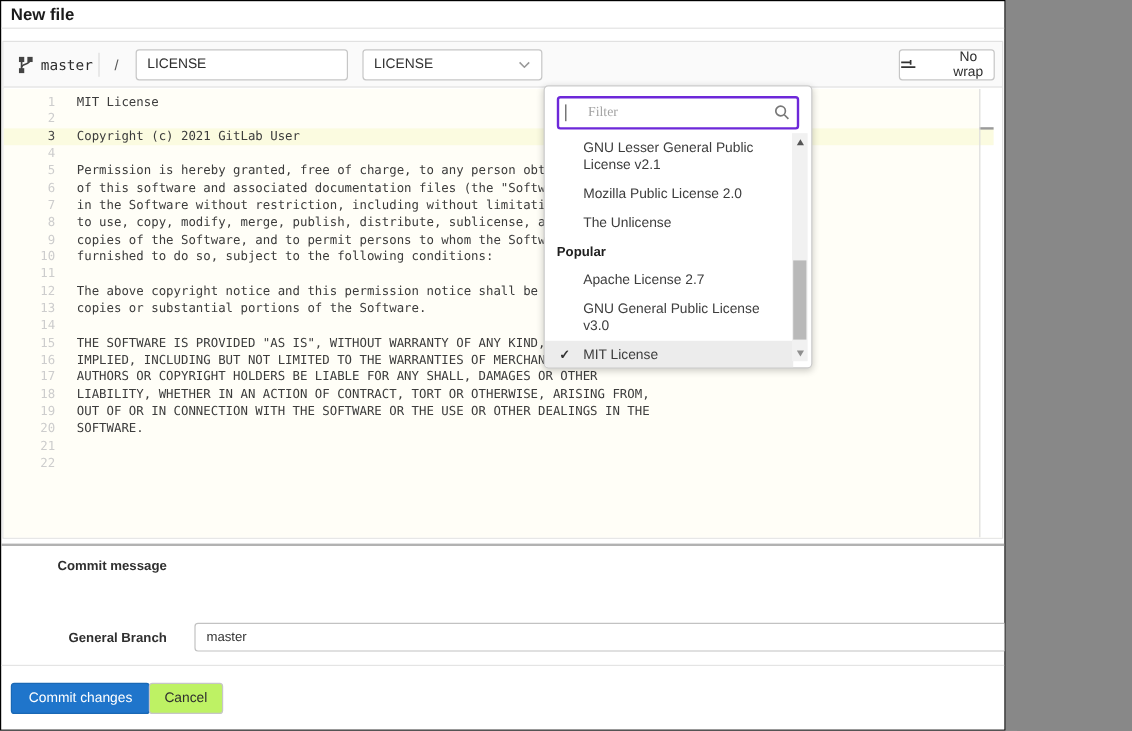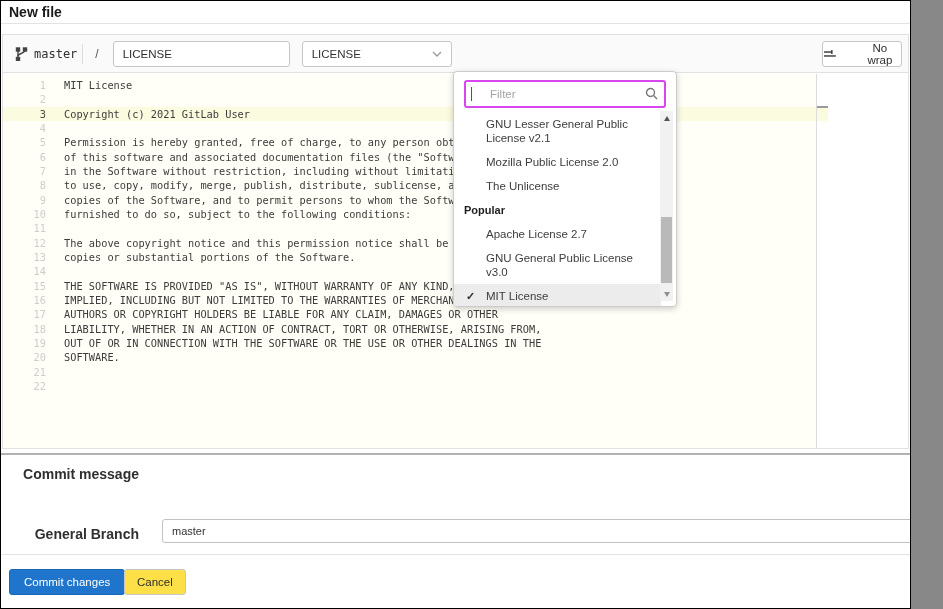--- a/index.html
+++ b/index.html
@@ -1,18 +1,18 @@
 <!DOCTYPE html>
 <html><head>
 <meta charset="utf-8">
 <style>
   * { margin:0; padding:0; box-sizing:border-box; }
   html,body { background:#888; }
   .page {
-    position:relative; width:911px; height:609px;
+    position:relative; width:838px; height:609px;
     background:#fff; border:1px solid #000;
     font-family:"Liberation Sans", sans-serif; overflow:hidden;
   }
   
   .title { position:absolute; left:8px; top:3px; font-size:14px; font-weight:bold; color:#1b1b1b; }
   .title-divider { position:absolute; left:0; right:0; top:22px; height:1px; background:#e3e3e3; }
 
   
   .file-block { position:absolute; left:1px; right:1px; top:33px; height:415px; border:1px solid #e1e1e1; background:#fff; }
   .toolbar { position:absolute; left:0; right:0; top:0; height:38px; background:#fafafa; border-bottom:1px solid #e1e1e1;
@@ -39,39 +39,39 @@
   .gutter { position:absolute; left:0; top:4px; width:43px; text-align:right;
             font-family:"DejaVu Sans Mono", monospace; font-size:10.3px; color:#cdcdcd; }
   .gutter .ln { height:14.33px; line-height:14.33px; }
   .gutter .ln.act { color:#4a4a4a; }
   .code { position:absolute; left:61px; top:4px; right:0;
           font-family:"DejaVu Sans Mono", monospace; font-size:10.3px; color:#3c3c3c; }
   .code .cl { height:14.33px; line-height:14.33px; white-space:pre; }
 
   
   .thick-divider { position:absolute; left:0; right:0; top:452px; height:2px; background:#b2b2b2; }
-  .form-label { position:absolute; left:0; width:138px; text-align:right; font-size:14px; font-weight:bold; color:#2f2f2f; }
+  .form-label { position:absolute; left:0; width:138px; text-align:right; font-size:11px; font-weight:bold; color:#2f2f2f; }
   .lbl-commit { top:465px; }
   .lbl-branch { top:525px; }
   .commit-msg { position:absolute; left:161px; top:459px; width:776px; height:45px; border:1px solid #c2c2c2;
                 border-radius:3px; padding:6px 10px; font-size:10px; color:#333; font-family:"Liberation Sans", sans-serif; resize:both; outline:none; }
   .target-branch { position:absolute; left:161px; top:518px; width:776px; height:24px; border:1px solid #c2c2c2;
                    border-radius:3px; padding:0 9px; font-size:11px; color:#333; font-family:"Liberation Sans", sans-serif; outline:none; }
   .footer-divider { position:absolute; left:0; right:0; top:553px; height:1px; background:#e4e4e4; }
   .btn-primary { position:absolute; left:8px; top:568px; height:26px; padding:0 14px; background:#1f75cb;
                  border:1px solid #1968b5; border-radius:3px; color:#fff; font-size:11.5px; cursor:pointer; font-family:"Liberation Sans", sans-serif; }
-  .btn-cancel { position:absolute; left:123px; top:568px; height:26px; padding:0 12px; background:#fde047;
+  .btn-cancel { position:absolute; left:123px; top:568px; height:26px; padding:0 12px; background:#bef264;
                 border:1px solid #c6c6c6; border-radius:3px; color:#2e2e2e; font-size:11.5px; cursor:pointer; font-family:"Liberation Sans", sans-serif; }
 
   
   .dropdown { position:absolute; left:452px; top:70px; width:224px; height:236px; background:#fff;
               border:1px solid #ccc; border-radius:4px; box-shadow:0 2px 6px rgba(0,0,0,.2); z-index:40; overflow:hidden; }
   .filter-wrap { position:relative; margin:8px 10px 4px; }
-  .filter { width:100%; height:28px; border:2px solid #d946ef; border-radius:3px; padding:0 26px 0 24px;
-            font-size:11.5px; color:#333; outline:none; font-family:Liberation Sans, sans-serif; }
+  .filter { width:100%; height:28px; border:2px solid #6d28d9; border-radius:3px; padding:0 26px 0 24px;
+            font-size:11.5px; color:#333; outline:none; font-family:Liberation Serif, serif; }
   .filter::placeholder { color:#a3a3a3; }
   .caret { position:absolute; left:7px; top:7px; width:1px; height:14px; background:#555; }
   .search-icon { position:absolute; right:8px; top:7px; }
   .tpl-list { list-style:none; margin:0 15px 17px 0; padding:0; }
   .tpl-item { position:relative; padding:5px 8px 5px 32px; font-size:11.5px; line-height:14px; color:#3d3d3d;
               white-space:pre-line; cursor:pointer; }
   .tpl-item.sel { background:#ececec; }
   .tpl-item .check { position:absolute; left:12px; top:5px; font-size:11px; font-weight:bold; color:#333; }
   .tpl-header { padding:5px 8px 5px 10px; font-size:11px; line-height:14px; font-weight:bold; color:#1e1e1e; }
   .sb { position:absolute; left:206px; top:39px; width:13px; height:190px; background:#f1f1f1; }
@@ -165,21 +165,21 @@
           <div class="cl">in the Software without restriction, including without limitation the rights</div>
           <div class="cl">to use, copy, modify, merge, publish, distribute, sublicense, and/or sell</div>
           <div class="cl">copies of the Software, and to permit persons to whom the Software is</div>
           <div class="cl">furnished to do so, subject to the following conditions:</div>
           <div class="cl"></div>
           <div class="cl">The above copyright notice and this permission notice shall be included in all</div>
           <div class="cl">copies or substantial portions of the Software.</div>
           <div class="cl"></div>
           <div class="cl">THE SOFTWARE IS PROVIDED "AS IS", WITHOUT WARRANTY OF ANY KIND, EXPRESS OR</div>
           <div class="cl">IMPLIED, INCLUDING BUT NOT LIMITED TO THE WARRANTIES OF MERCHANTABILITY,</div>
-          <div class="cl">AUTHORS OR COPYRIGHT HOLDERS BE LIABLE FOR ANY CLAIM, DAMAGES OR OTHER</div>
+          <div class="cl">AUTHORS OR COPYRIGHT HOLDERS BE LIABLE FOR ANY SHALL, DAMAGES OR OTHER</div>
           <div class="cl">LIABILITY, WHETHER IN AN ACTION OF CONTRACT, TORT OR OTHERWISE, ARISING FROM,</div>
           <div class="cl">OUT OF OR IN CONNECTION WITH THE SOFTWARE OR THE USE OR OTHER DEALINGS IN THE</div>
           <div class="cl">SOFTWARE.</div>
           <div class="cl"></div>
         </div>
     </div>
   </div>
 
   <div class="thick-divider"></div>
 

